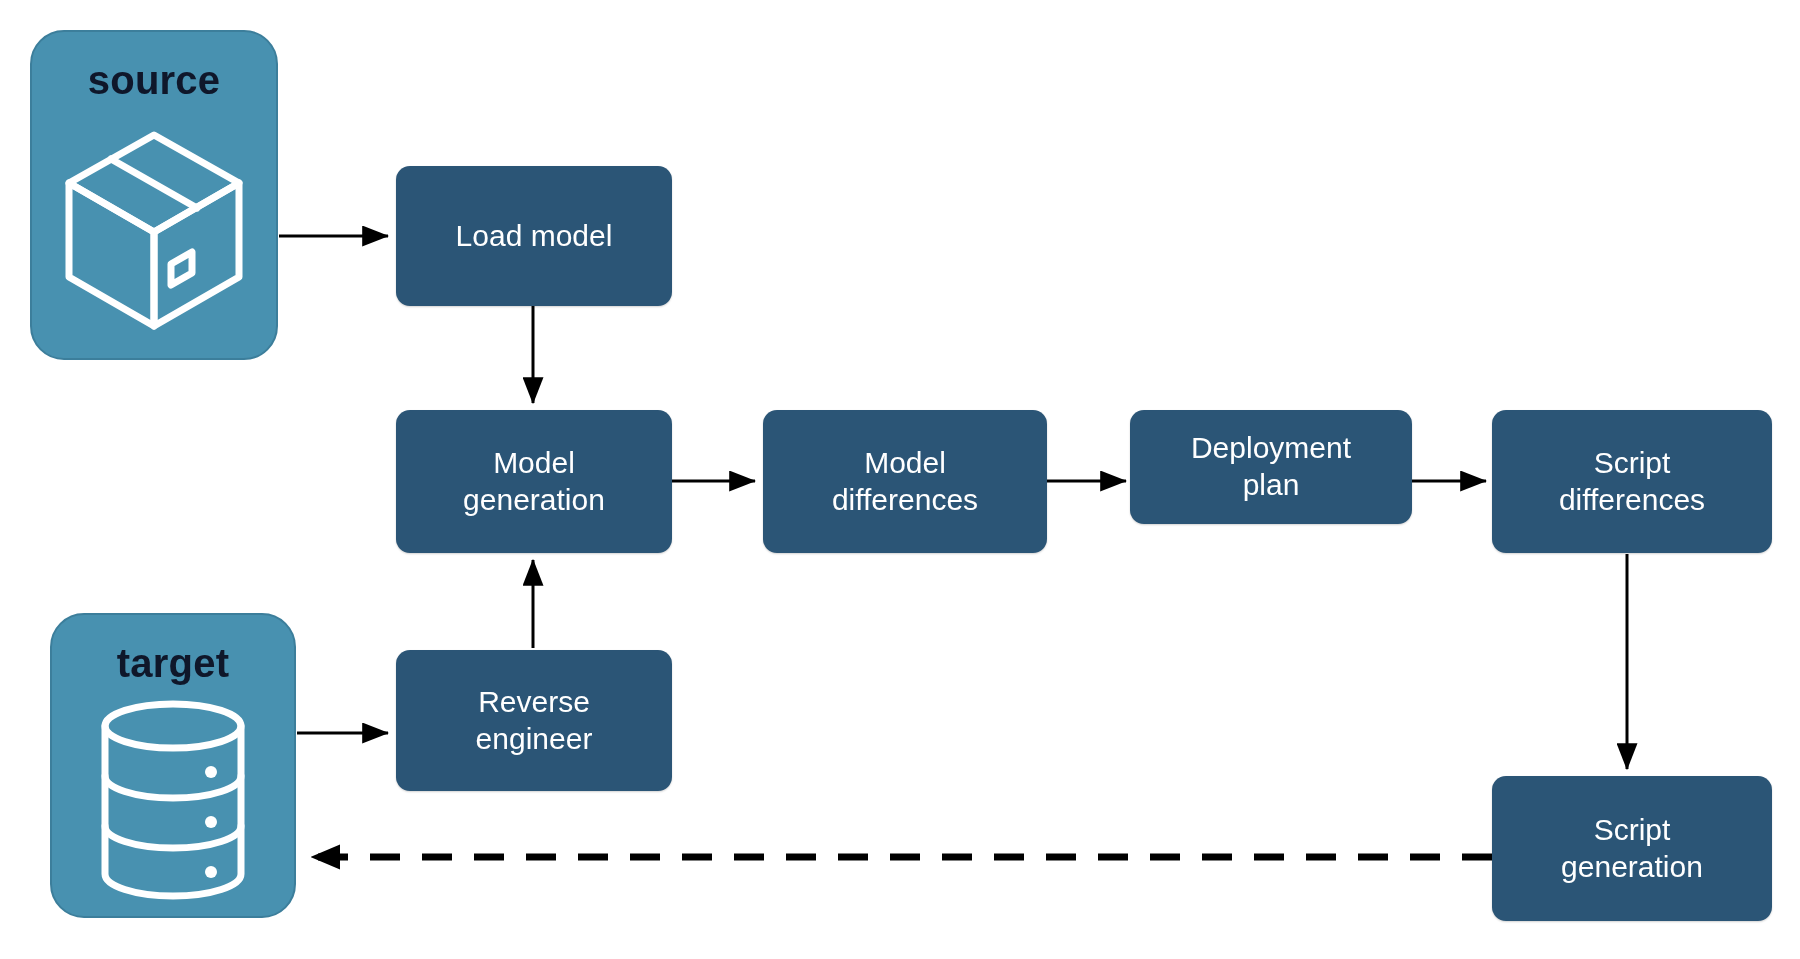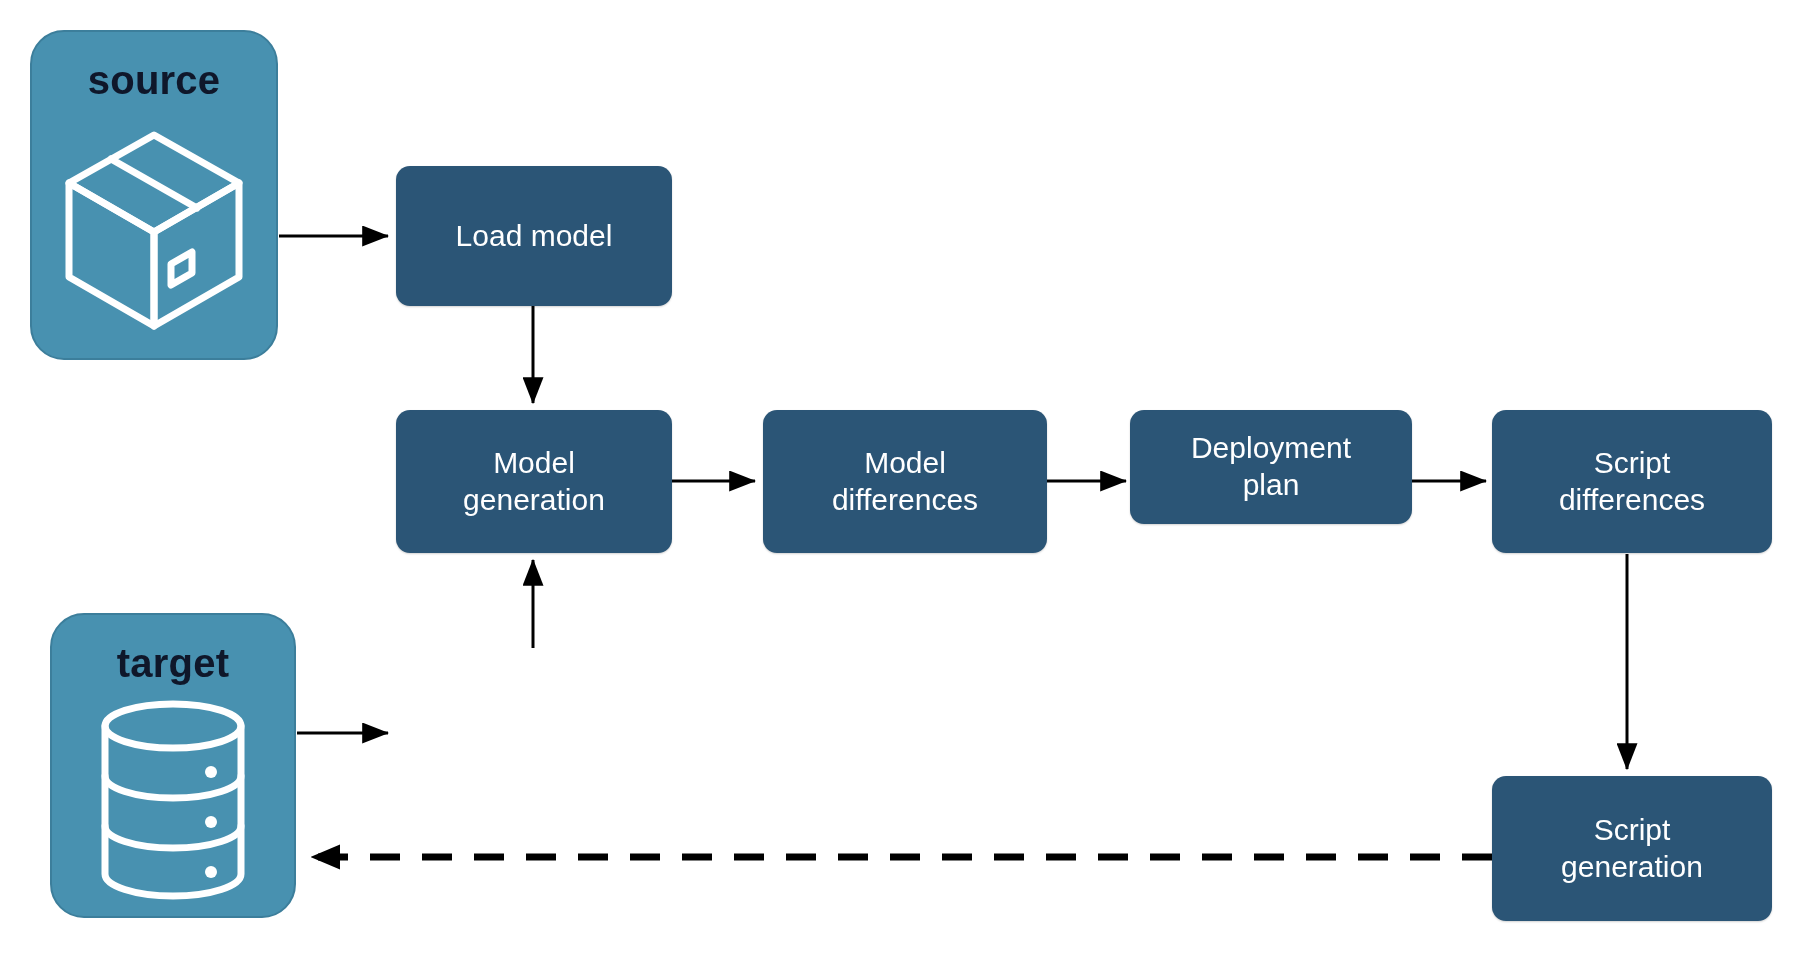--- a/index.html
+++ b/index.html
@@ -168,20 +168,26 @@
     </div>
   </div>
 
   <div class="node" style="left:1492px; top:410px; width:280px; height:143px;">
     <div>
       <span>Script</span>
       <span>differences</span>
     </div>
   </div>
 
+  <div class="node" style="left:396px; top:650px; width:276px; height:141px;">
+    <div>
+      <span>Reverse</span>
+      <span>engineer</span>
+    </div>
+  </div>
 
   <div class="node" style="left:1492px; top:776px; width:280px; height:145px;">
     <div>
       <span>Script</span>
       <span>generation</span>
     </div>
   </div>
 
 </div>
 

